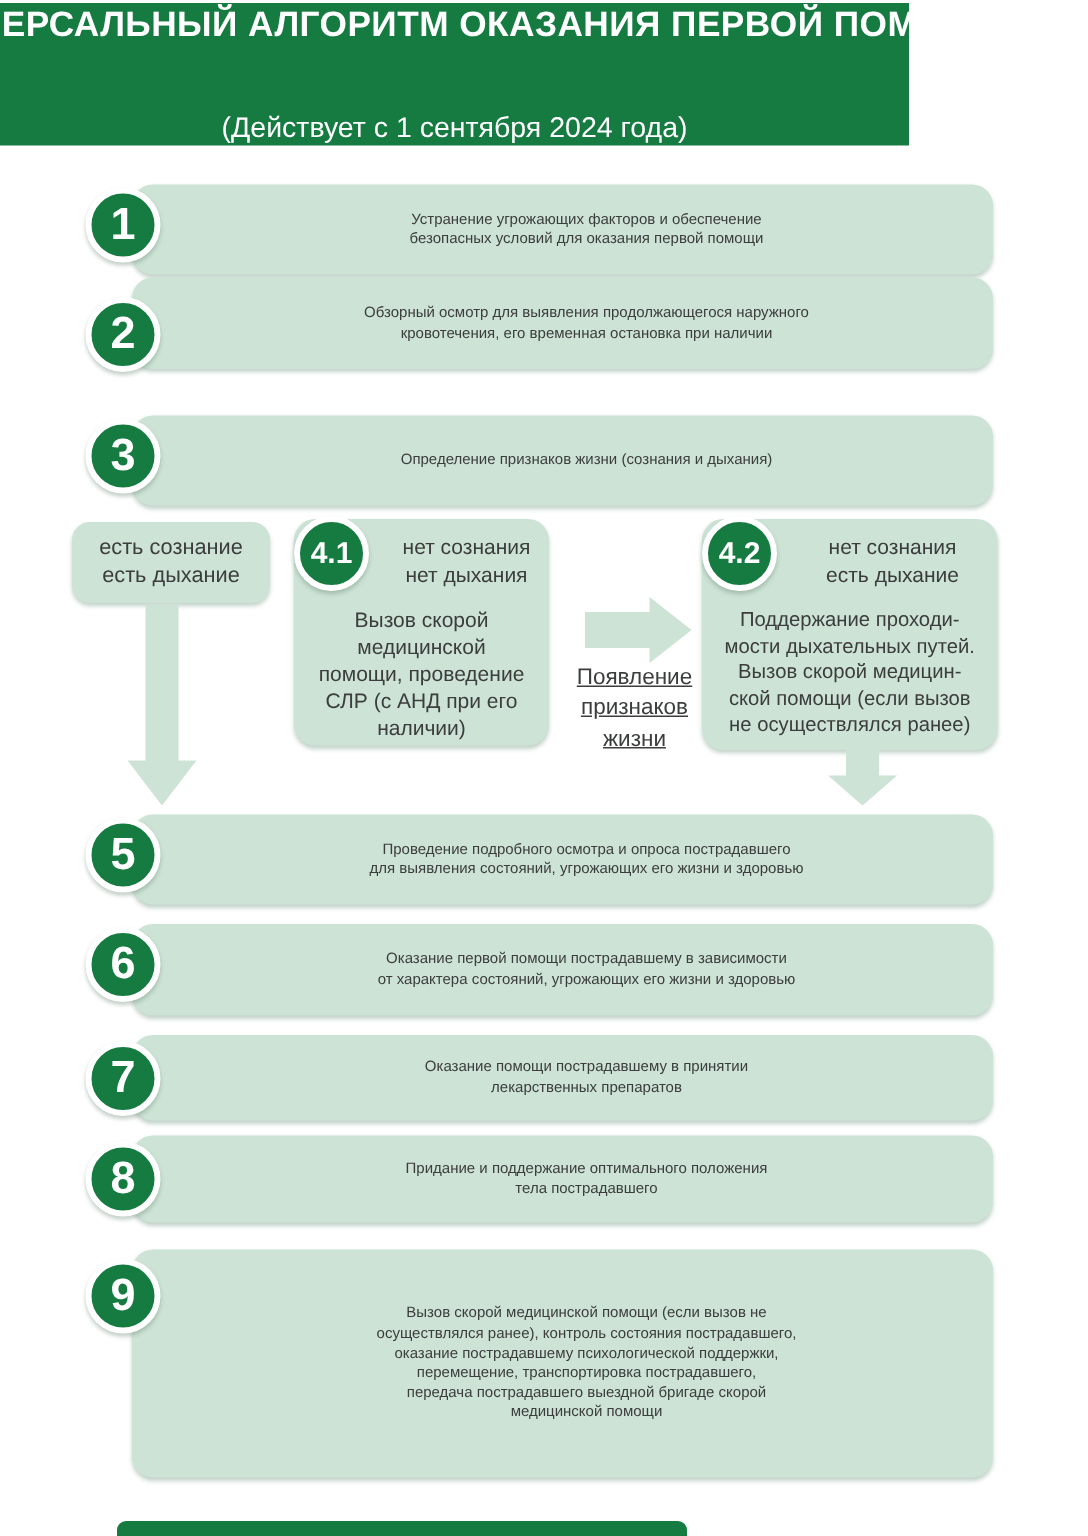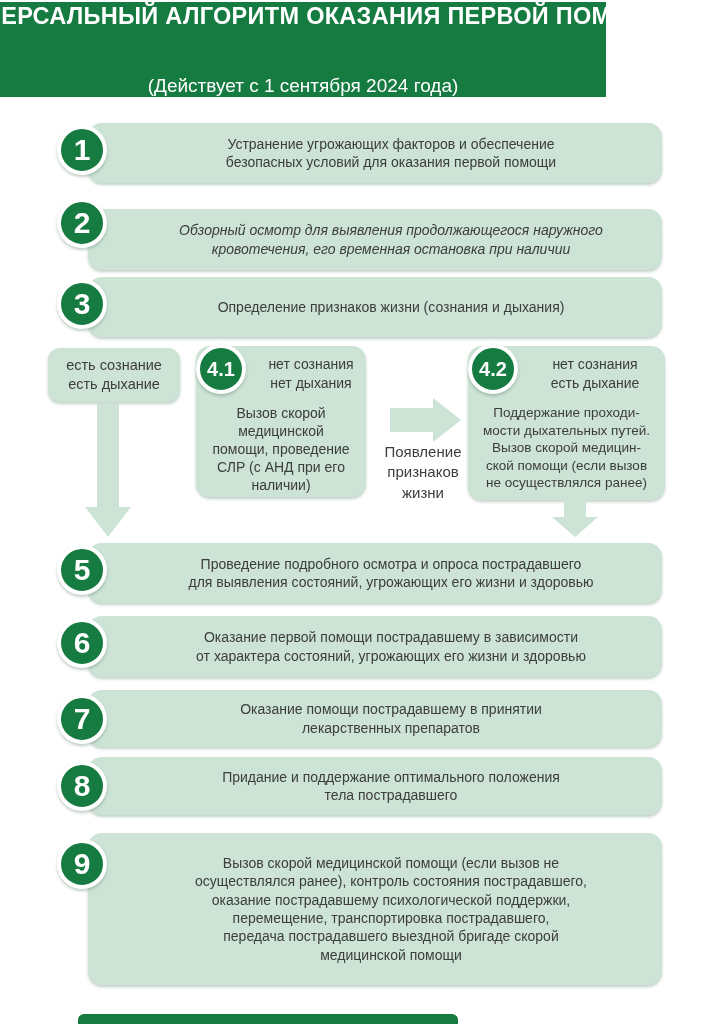--- a/index.html
+++ b/index.html
@@ -15,21 +15,21 @@
   
   .header{position:absolute;left:0;top:2px;width:606px;height:95px;background:var(--dark-green);
           display:flex;flex-direction:column;justify-content:center;align-items:center;gap:6px;}
   .header .title{color:#ffffff;font-weight:bold;font-size:23.5px;letter-spacing:.3px;text-align:center;white-space:nowrap;}
   .header .subtitle{color:#ffffff;font-size:19px;text-align:center;margin-top:39px;}
 
   
   .step-box{position:absolute;left:88px;width:574px;background:var(--light-green);border-radius:14px;
             box-shadow:0 2px 3px rgba(120,155,135,.45);
             display:flex;align-items:center;justify-content:center;}
-  .step-text{white-space:pre-line;color:var(--text);font-size:14px;line-height:1.32;text-align:center;
+  .step-text{white-space:pre-line;color:var(--text);font-size:10px;line-height:1.32;text-align:center;
              padding:6px 16px 6px 48px;}
   .badge{position:absolute;width:50px;height:50px;background:var(--dark-green);border:4px solid #ffffff;
          border-radius:50%;left:57px;display:flex;align-items:center;justify-content:center;z-index:3;
          box-shadow:0 2px 3px rgba(100,130,110,.4);}
   .badge span{color:#ffffff;font-weight:bold;font-size:30px;line-height:1;}
   .badge.small span{font-size:20px;}
 
   
   .mini-box{position:absolute;background:var(--light-green);border-radius:12px;
             box-shadow:0 2px 3px rgba(120,155,135,.45);
@@ -39,21 +39,21 @@
            box-shadow:0 2px 3px rgba(120,155,135,.45);}
   .cond{position:absolute;white-space:pre-line;color:var(--text);font-size:14px;line-height:1.35;text-align:center;z-index:2;}
   .action{position:absolute;white-space:pre-line;color:var(--text);text-align:center;z-index:2;}
 
   .stem-v{position:absolute;background:var(--light-green);}
   .head-down{position:absolute;width:0;height:0;border-left:23px solid transparent;border-right:23px solid transparent;border-top:30px solid var(--light-green);}
   .head-down.short{border-top-width:20px;}
   .stem-h{position:absolute;background:var(--light-green);}
   .head-right{position:absolute;width:0;height:0;border-top:22px solid transparent;border-bottom:22px solid transparent;border-left:28px solid var(--light-green);}
 
-  .transition-label{position:absolute;white-space:pre-line;color:var(--text);font-size:15px;line-height:1.35;text-align:center;}
+  .transition-label{position:absolute;white-space:pre-line;color:var(--text);font-size:15px;line-height:1.35;text-align:center;text-decoration:underline;}
 
   .bottom-bar{position:absolute;left:78px;top:1014px;width:380px;height:10px;background:var(--dark-green);border-radius:6px 6px 0 0;}
 </style>
 </head>
 <body>
 
 <div class="page">
 
   <div class="header">
     <div class="title">УНИВЕРСАЛЬНЫЙ АЛГОРИТМ ОКАЗАНИЯ ПЕРВОЙ ПОМОЩИ</div>
@@ -64,21 +64,21 @@
       <span>1</span>
     </div>
   <div class="step-box" style="top:123px;height:60px;">
     <div class="step-text">Устранение угрожающих факторов и обеспечение
 безопасных условий для оказания первой помощи</div>
   </div>
 
   <div class="badge" style="top:198px;">
       <span>2</span>
     </div>
-  <div class="step-box" style="top:209px;height:61px;font-style:italic;">
+  <div class="step-box" style="top:185px;height:61px;">
     <div class="step-text">Обзорный осмотр для выявления продолжающегося наружного
 кровотечения, его временная остановка при наличии</div>
   </div>
 
   <div class="badge" style="top:279px;">
       <span>3</span>
     </div>
   <div class="step-box" style="top:277px;height:60px;">
     <div class="step-text">Определение признаков жизни (сознания и дыхания)</div>
   </div>

